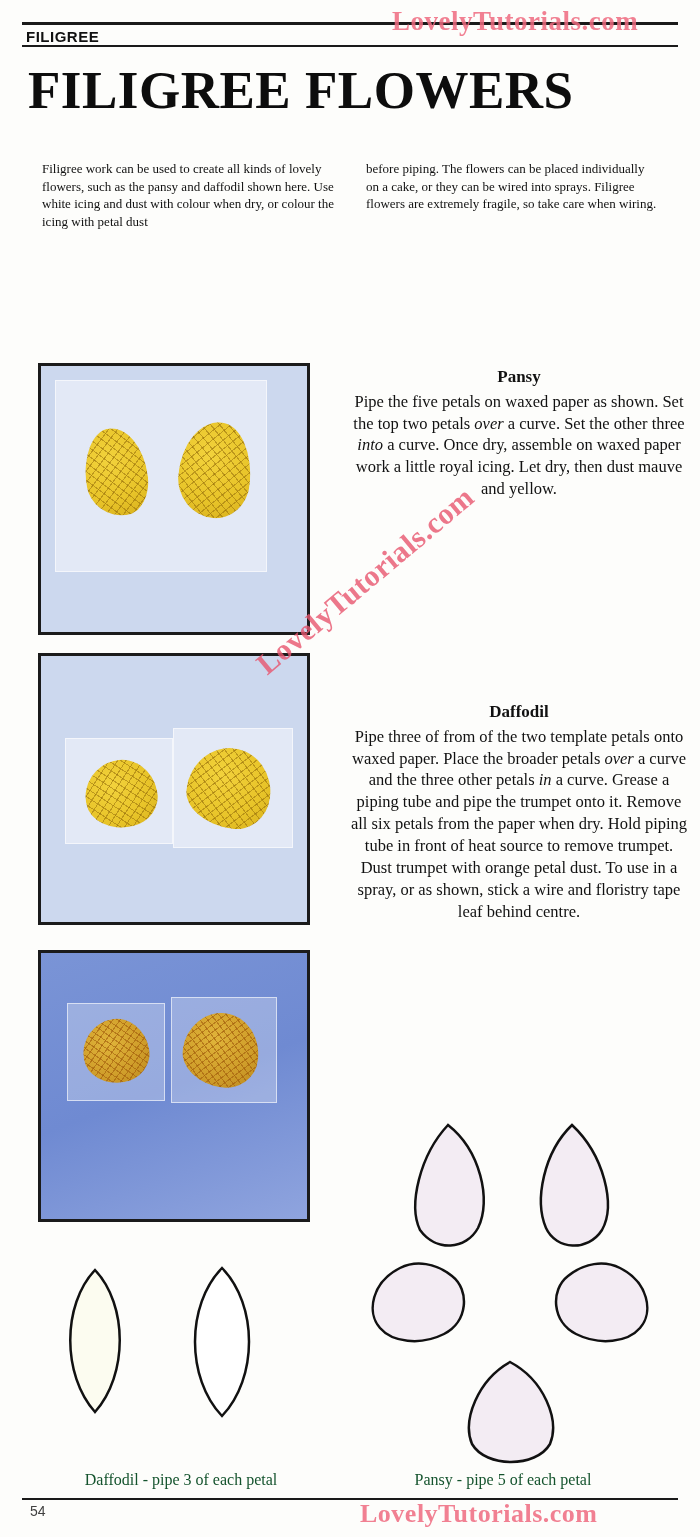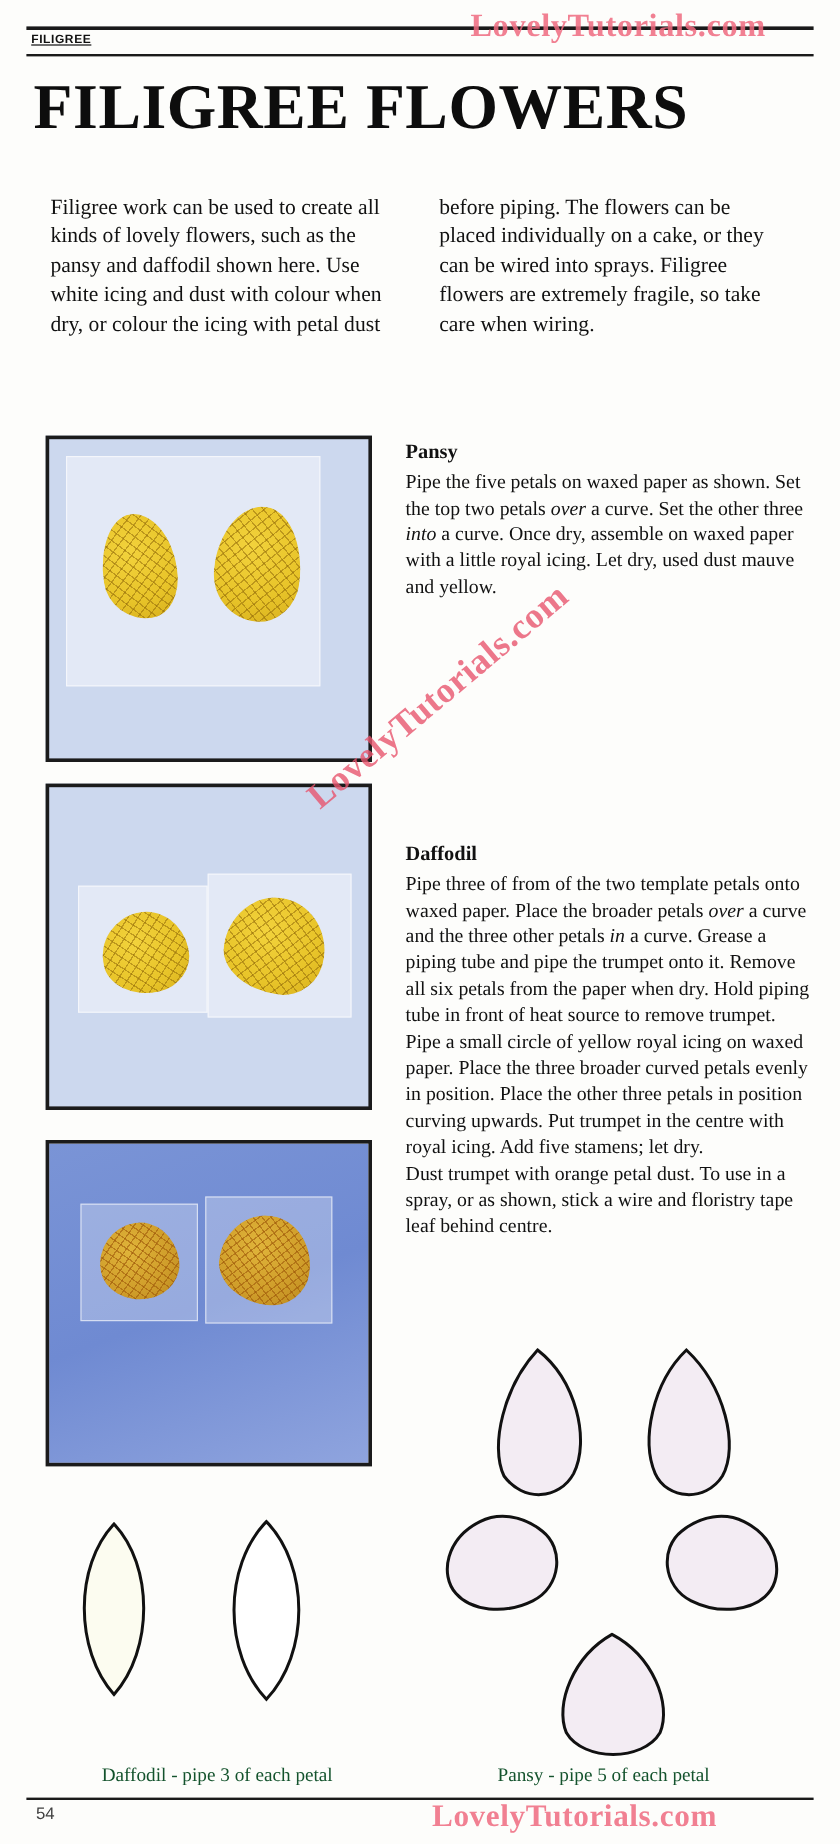--- a/index.html
+++ b/index.html
@@ -30,25 +30,24 @@
     top: 22px;
     width: 656px;
     height: 3px;
     background: #1a1a1a;
   }
   .running-head {
     position: absolute;
     left: 26px;
     top: 28px;
     font-family: "Liberation Sans", sans-serif;
-    font-size: 10px;
+    font-size: 15px;
     letter-spacing: 0.5px;
     color: #111;
     font-weight: 600;
-    text-decoration: underline;
   }
   .header-rule-bottom {
     position: absolute;
     left: 22px;
     top: 45px;
     width: 656px;
     height: 2px;
     background: #1a1a1a;
   }
 
@@ -68,21 +67,21 @@
   .intro {
     position: absolute;
     left: 42px;
     top: 160px;
     width: 618px;
     display: flex;
     gap: 30px;
   }
   .intro-col {
     width: 294px;
-    font-size: 18px;
+    font-size: 13px;
     line-height: 1.36;
     text-align: left;
   }
 
   
   .photo {
     position: absolute;
     border: 3px solid #1b1b1b;
     box-sizing: border-box;
     overflow: hidden;
@@ -126,23 +125,24 @@
     background:
       repeating-linear-gradient(45deg, rgba(160,90,10,0.6) 0 1px, transparent 1px 6px),
       repeating-linear-gradient(-45deg, rgba(160,90,10,0.6) 0 1px, transparent 1px 6px),
       radial-gradient(circle at 40% 35%, #e0b43a 0%, #cf9d2a 60%, #b9871d 100%);
   }
 
   
   .side-block {
     position: absolute;
     width: 338px;
-    left: 338px;
+    left: 350px;
     font-size: 16.5px;
     line-height: 1.33;
+    text-align: center;
   }
   .side-heading {
     font-weight: bold;
     font-size: 17px;
     margin-bottom: 2px;
   }
   #block-pansy { top: 366px; }
   #block-daffodil { top: 653px; margin-top: 48px; }
 
   .side-block p { margin: 0; }
@@ -242,34 +242,33 @@
   </div>
 
   <div class="photo" id="photo-pansy">
     <div class="wax-sheet" style="left:14px; top:14px; width:210px; height:190px;"></div>
     <div class="petal-blob" style="left:44px; top:62px; width:62px; height:88px; border-radius:48% 52% 42% 58% / 60% 58% 42% 40%; transform: rotate(-8deg);"></div>
     <div class="petal-blob" style="left:138px; top:56px; width:72px; height:96px; border-radius:52% 48% 46% 54% / 58% 62% 38% 42%; transform: rotate(6deg);"></div>
   </div>
 
   <div class="side-block" id="block-pansy">
     <div class="side-heading">Pansy</div>
-    <p><span>Pipe the five petals on waxed paper as shown. Set the top two petals </span><em>over</em><span> a curve. Set the other three </span><em>into</em><span> a curve. Once dry, assemble on waxed paper with a little royal icing. Let dry, used dust mauve and yellow.</span></p>
+    <p><span>Pipe the five petals on waxed paper as shown. Set the top two petals </span><em>over</em><span> a curve. Set the other three </span><em>into</em><span> a curve. Once dry, assemble on waxed paper work a little royal icing. Let dry, then dust mauve and yellow.</span></p>
   </div>
 
   <div class="photo" id="photo-daffodil">
     <div class="wax-sheet" style="left:24px; top:82px; width:106px; height:104px;"></div>
     <div class="wax-sheet" style="left:132px; top:72px; width:118px; height:118px;"></div>
     <div class="petal-blob" style="left:44px; top:104px; width:72px; height:68px; border-radius:52% 48% 44% 56% / 54% 56% 44% 46%; transform: rotate(-12deg);"></div>
     <div class="petal-blob" style="left:146px; top:92px; width:84px; height:80px; border-radius:50% 50% 40% 60% / 58% 56% 44% 42%; transform: rotate(8deg);"></div>
   </div>
 
   <div class="side-block" id="block-daffodil">
     <div class="side-heading">Daffodil</div>
     <p><span>Pipe three of from of the two template petals onto waxed paper. Place the broader petals </span><em>over</em><span> a curve and the three other petals </span><em>in</em><span> a curve. Grease a piping tube and pipe the trumpet onto it. Remove all six petals from the paper when dry. Hold piping tube in front of heat source to remove trumpet.</span></p>
-    <p>Pipe a small circle of yellow royal icing on waxed paper. Place the three broader curved petals evenly in position. Place the other three petals in position curving upwards. Put trumpet in the centre with royal icing. Add five stamens; let dry.</p>
     <p>Dust trumpet with orange petal dust. To use in a spray, or as shown, stick a wire and floristry tape leaf behind centre.</p>
   </div>
 
   <div class="photo" id="photo-daffodil-dusted">
     <div class="wax-sheet" style="left:26px; top:50px; width:96px; height:96px; background:rgba(255,255,255,0.28);"></div>
     <div class="wax-sheet" style="left:130px; top:44px; width:104px; height:104px; background:rgba(255,255,255,0.28);"></div>
     <div class="petal-blob petal-orange" style="left:42px; top:66px; width:66px; height:64px; border-radius:52% 48% 46% 54% / 54% 56% 44% 46%; transform: rotate(-10deg);"></div>
     <div class="petal-blob petal-orange" style="left:142px; top:60px; width:76px; height:74px; border-radius:50% 50% 42% 58% / 56% 58% 42% 44%; transform: rotate(8deg);"></div>
   </div>
 

